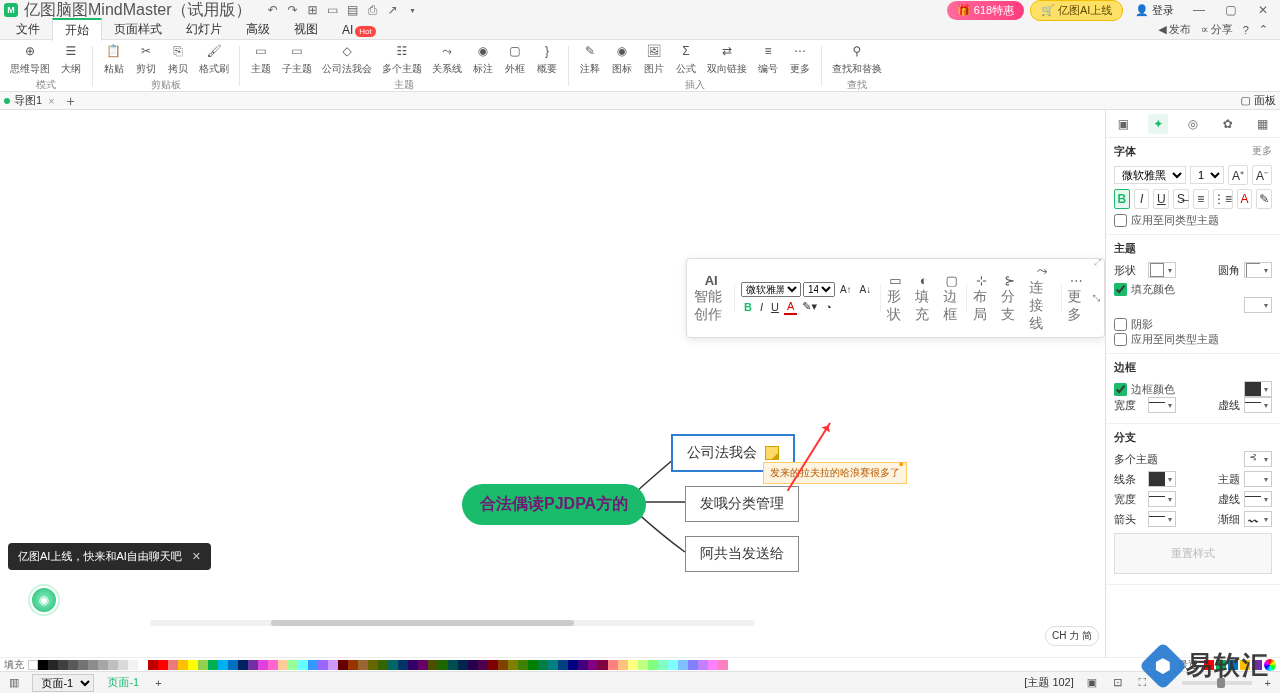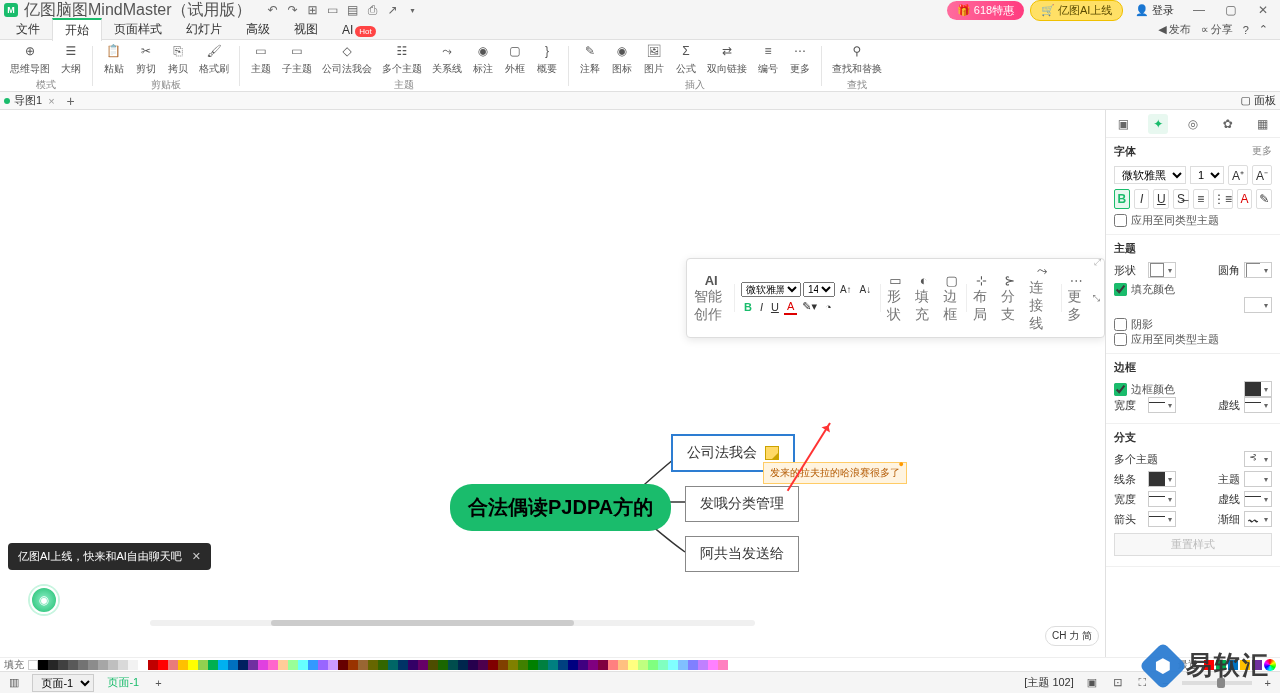--- a/index.html
+++ b/index.html
@@ -48,21 +48,21 @@
 .panel-row select,.panel-row input{border:1px solid #ddd;font-size:11px;padding:1px 3px;background:#fff}
 .panel-row .sel-wide{flex:1}
 .txtbtn{width:20px;height:20px;border:1px solid #ddd;display:flex;align-items:center;justify-content:center;cursor:pointer;border-radius:2px;font-size:12px}
 .txtbtn.on{background:#e8f8f0;border-color:#1abc6c;color:#1abc6c;font-weight:bold}
 .chk{display:flex;align-items:center;gap:4px;font-size:11px;color:#555}
 .chk input{accent-color:#1abc6c}
 .colorsw{width:28px;height:16px;border:1px solid #ccc;cursor:pointer;display:flex;align-items:center}
 .colorsw .cbox{flex:1;height:100%}
 .colorsw .carrow{width:10px;font-size:8px;text-align:center;color:#666}
 .mindmap{position:absolute;left:450px;top:330px}
-.central{position:absolute;left:0;top:44px;background:#1abc6c;color:#000000;padding:10px 18px;border-radius:22px;font-size:20px;font-weight:bold;white-space:nowrap}
+.central{position:absolute;left:12px;top:44px;background:#1abc6c;color:#701a75;padding:10px 18px;border-radius:22px;font-size:16px;font-weight:bold;white-space:nowrap}
 .subnode{position:absolute;background:#fff;border:1px solid #888;padding:8px 14px;font-size:14px;white-space:nowrap}
 .subnode.selected{border:2px solid #2d7dd2}
 .note-icon{display:inline-block;width:14px;height:14px;background:#ffd966;border:1px solid #cca300;margin-left:4px;vertical-align:middle;position:relative}
 .note-icon::after{content:"";position:absolute;right:0;bottom:0;border:3px solid transparent;border-right-color:#cca300;border-bottom-color:#cca300}
 .note-popup{position:absolute;background:#fff4e0;border:1px solid #ffcc66;padding:3px 6px;font-size:10px;color:#b35900;white-space:nowrap}
 .note-popup .pin{position:absolute;right:2px;top:-4px;color:#ff9900;font-size:9px}
 svg.connector{position:absolute;left:0;top:0;overflow:visible;pointer-events:none}
 .arrow-annot{position:absolute;width:80px;height:2px;background:#ff3333;transform-origin:right center}
 .arrow-annot::before{content:"";position:absolute;right:-2px;top:-4px;border:5px solid transparent;border-left-color:#ff3333}
 .float-toolbar{position:absolute;background:#fff;border:1px solid #ddd;border-radius:4px;box-shadow:0 2px 8px rgba(0,0,0,.1);display:flex;align-items:center;padding:2px;gap:1px}
@@ -513,21 +513,21 @@
             <div class="cbox" style="border-top:1px solid #333;margin-top:7px"></div>
             <div class="carrow">▾</div>
           </div>
         <span style="margin-left:auto">渐细</span>
         <div class="colorsw">
             <div class="cbox" style="font-size:10px;text-align:center">〰</div>
             <div class="carrow">▾</div>
           </div>
       </div>
       <div class="panel-row" style="justify-content:center;margin-top:6px">
-        <button style="width:100%;padding:3px;border:1px solid #ddd;background:#f8f8f8;color:#bbb;font-size:11px;cursor:pointer">重置样式</button>
+        <button style="width:100%;padding:12px;border:1px solid #ddd;background:#f8f8f8;color:#bbb;font-size:11px;cursor:pointer">重置样式</button>
       </div>
     </div>
   </div>
 </div>
 
 <div class="colorbar">
   <span class="lbl">填充</span>
   <span class="swatch" style="background:#fff;border:1px solid #ccc;position:relative"></span>
   <div id="colorbar-swatches" style="display:flex">
       <span class="swatch" style="background: rgb(0, 0, 0);"></span>

